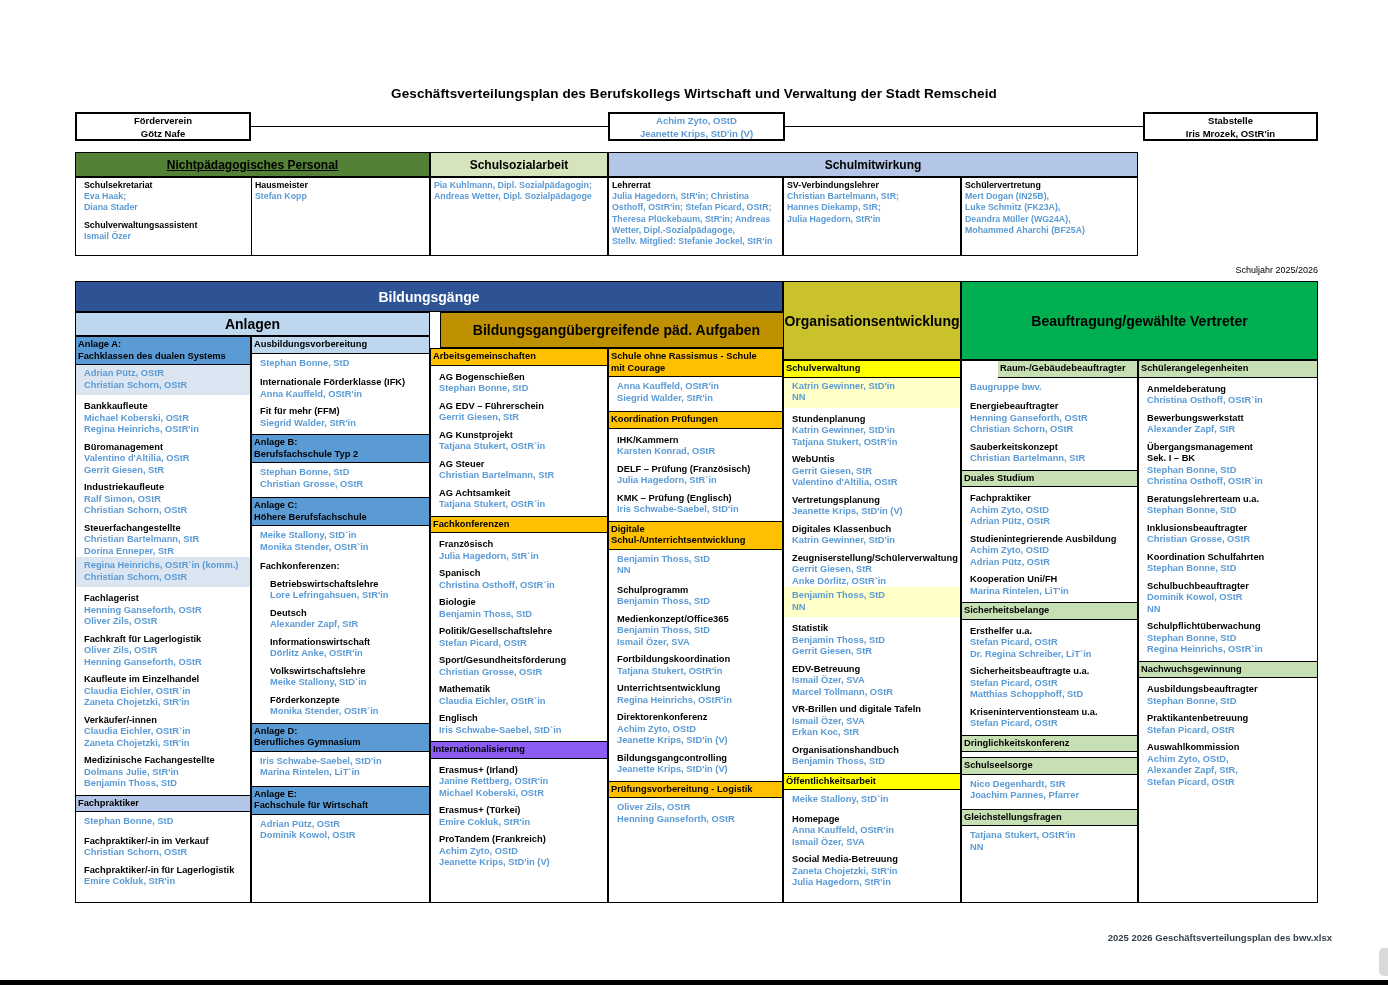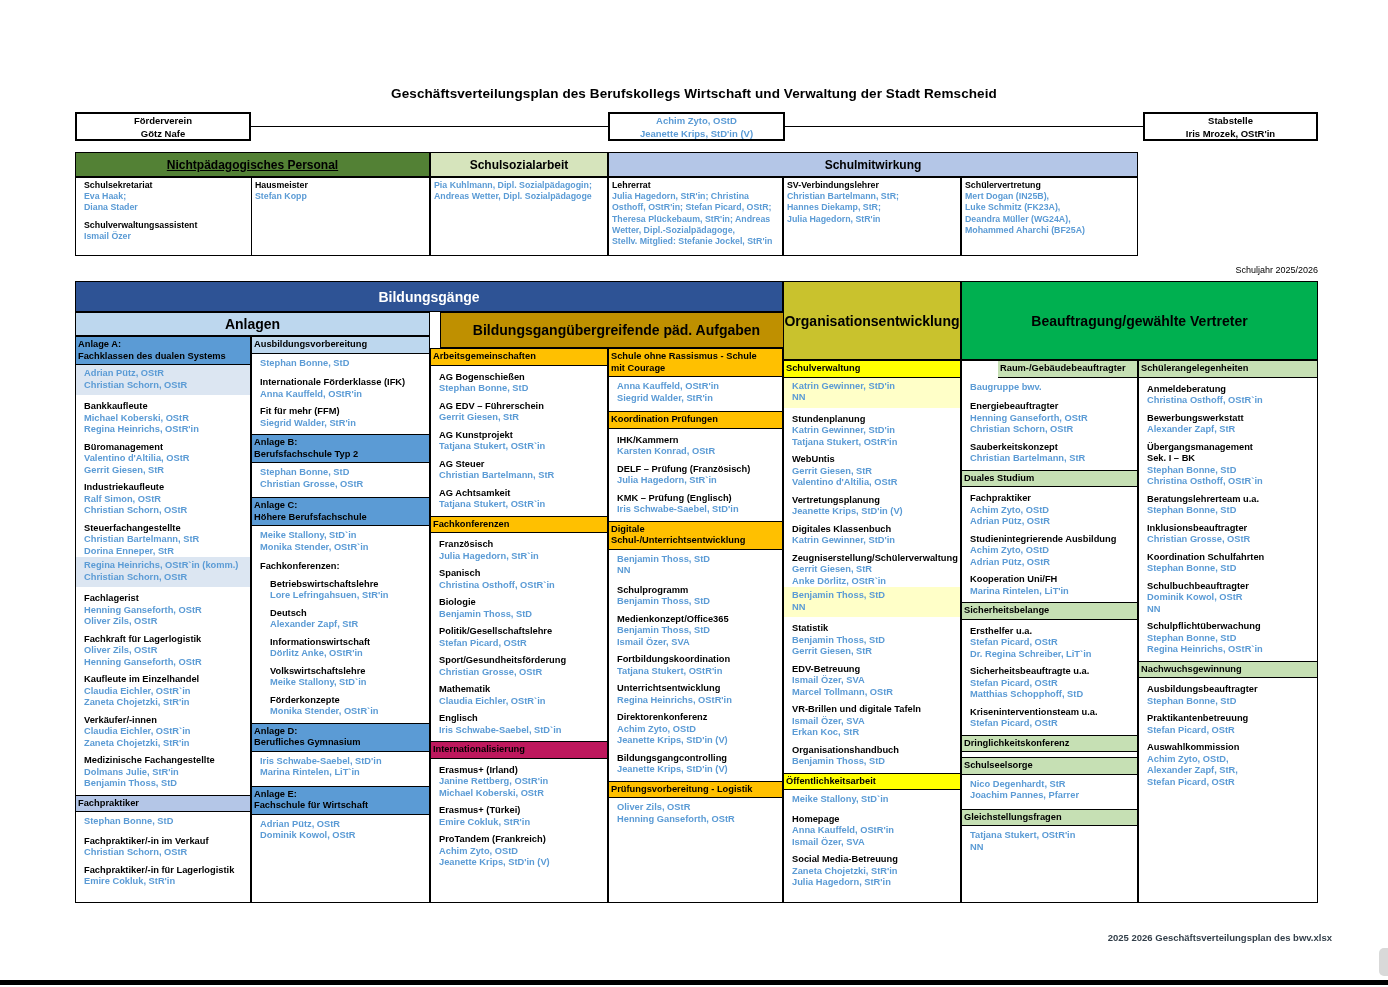--- a/index.html
+++ b/index.html
@@ -312,21 +312,21 @@
         <div style="color: rgb(91, 155, 213);">Christian Grosse, OStR</div>
       </div>
       <div class="entry">
         <div>Mathematik</div>
         <div style="color: rgb(91, 155, 213);">Claudia Eichler, OStR`in</div>
       </div>
       <div class="entry">
         <div>Englisch</div>
         <div style="color: rgb(91, 155, 213);">Iris Schwabe-Saebel, StD`in</div>
       </div>
-      <div class="band mt" style="background: #be185d;">
+      <div class="band mt" style="background: #8b5cf6;">
         <div>Internationalisierung</div>
       </div>
       <div class="entry">
         <div>Erasmus+ (Irland)</div>
         <div style="color: rgb(91, 155, 213);">Janine Rettberg, OStR'in</div>
         <div style="color: rgb(91, 155, 213);">Michael Koberski, OStR</div>
       </div>
       <div class="entry">
         <div>Erasmus+ (Türkei)</div>
         <div style="color: rgb(91, 155, 213);">Emire Cokluk, StR'in</div>

